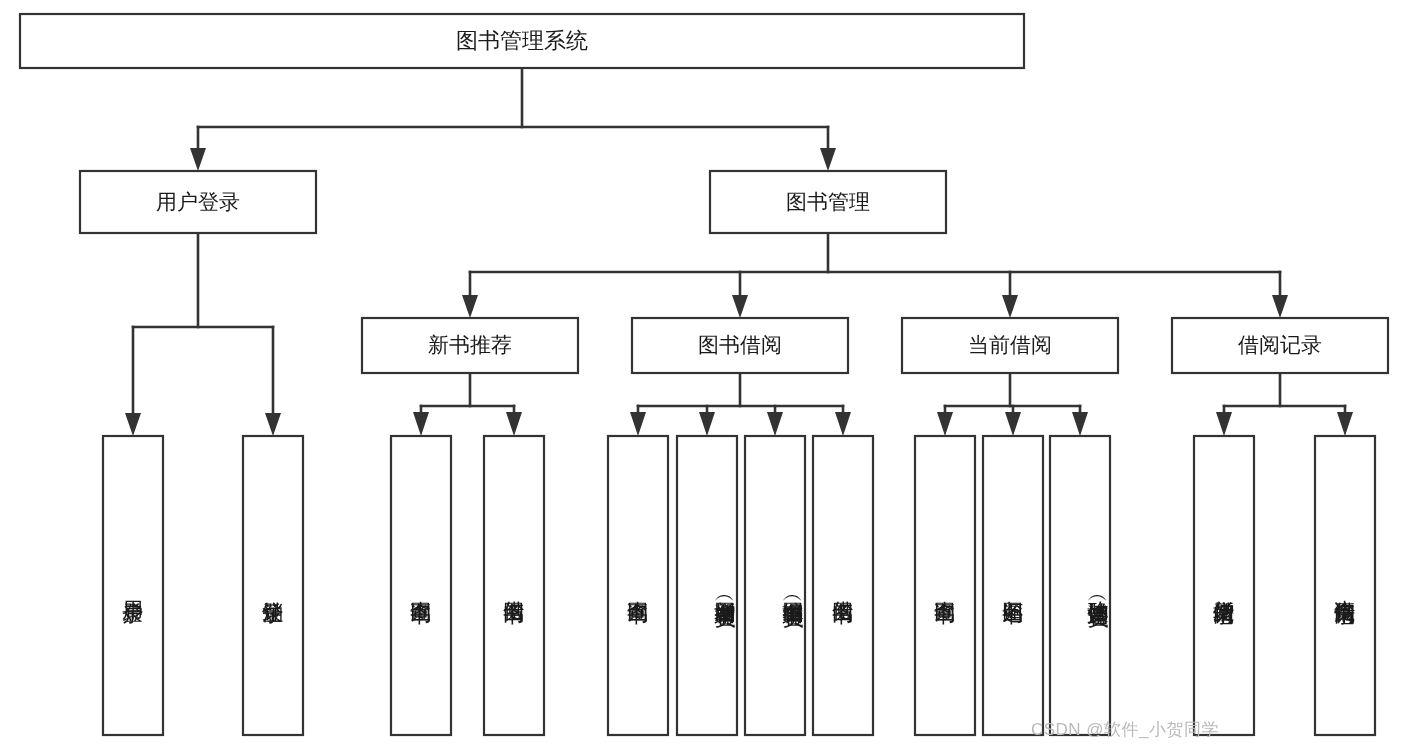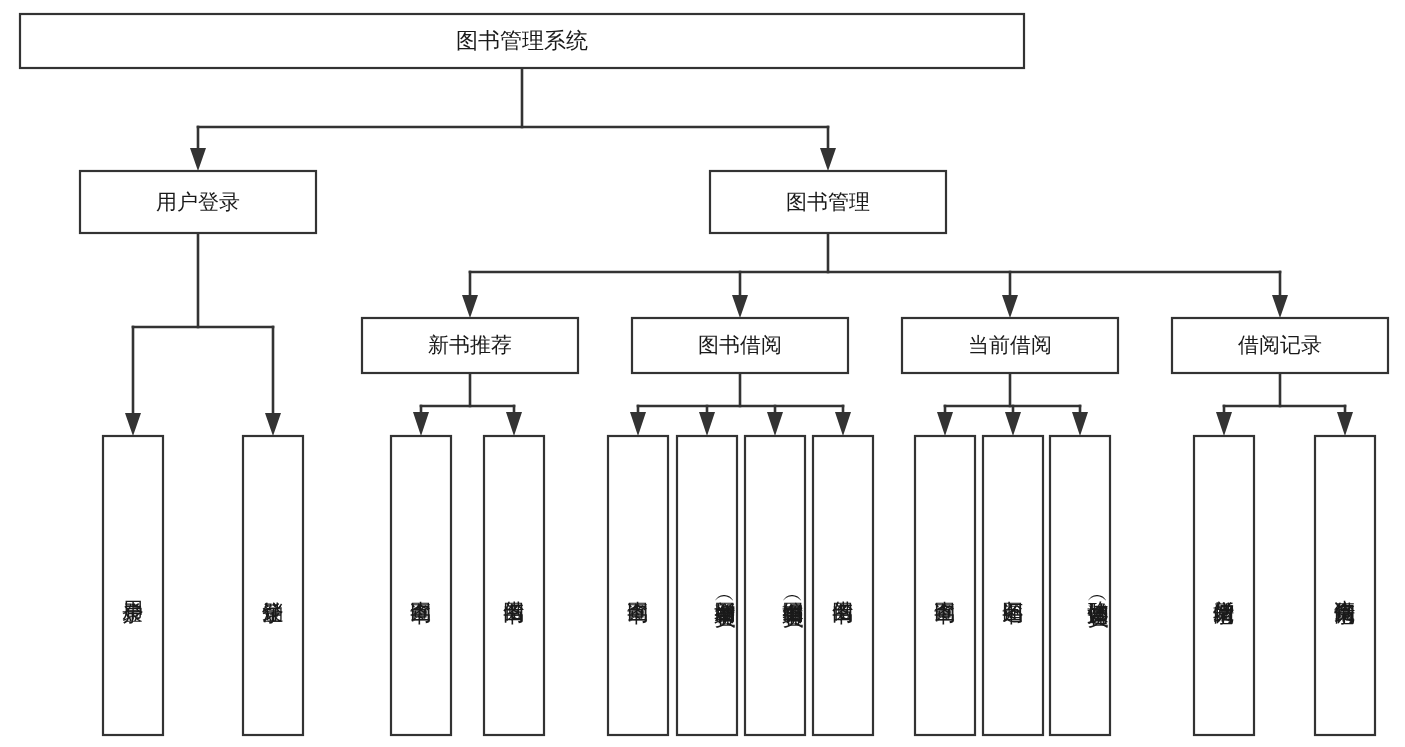--- a/index.html
+++ b/index.html
@@ -210,13 +210,14 @@
   <div class="leaf-label" style="left:608px;  top:436px; width:60px; height:299px;">查询图书</div>
   <div class="leaf-label" style="left:677px;  top:436px; width:60px; height:299px; align-items:flex-start; padding-top:6px;">新增图书（管理员）</div>
   <div class="leaf-label" style="left:745px;  top:436px; width:60px; height:299px; align-items:flex-start; padding-top:6px;">编辑图书（管理员）</div>
   <div class="leaf-label" style="left:813px;  top:436px; width:60px; height:299px;">借阅图书</div>
   <div class="leaf-label" style="left:915px;  top:436px; width:60px; height:299px;">查询图书</div>
   <div class="leaf-label" style="left:983px;  top:436px; width:60px; height:299px;">归还图书</div>
   <div class="leaf-label" style="left:1050px; top:436px; width:60px; height:299px; align-items:flex-start; padding-top:6px;">确认归还（管理员）</div>
   <div class="leaf-label" style="left:1194px; top:436px; width:60px; height:299px;">新增借阅记录</div>
   <div class="leaf-label" style="left:1315px; top:436px; width:60px; height:299px;">查询借阅记录</div>
 
+  <div class="watermark">CSDN @软件_小贺同学</div>
 </div>
 
 </body></html>

